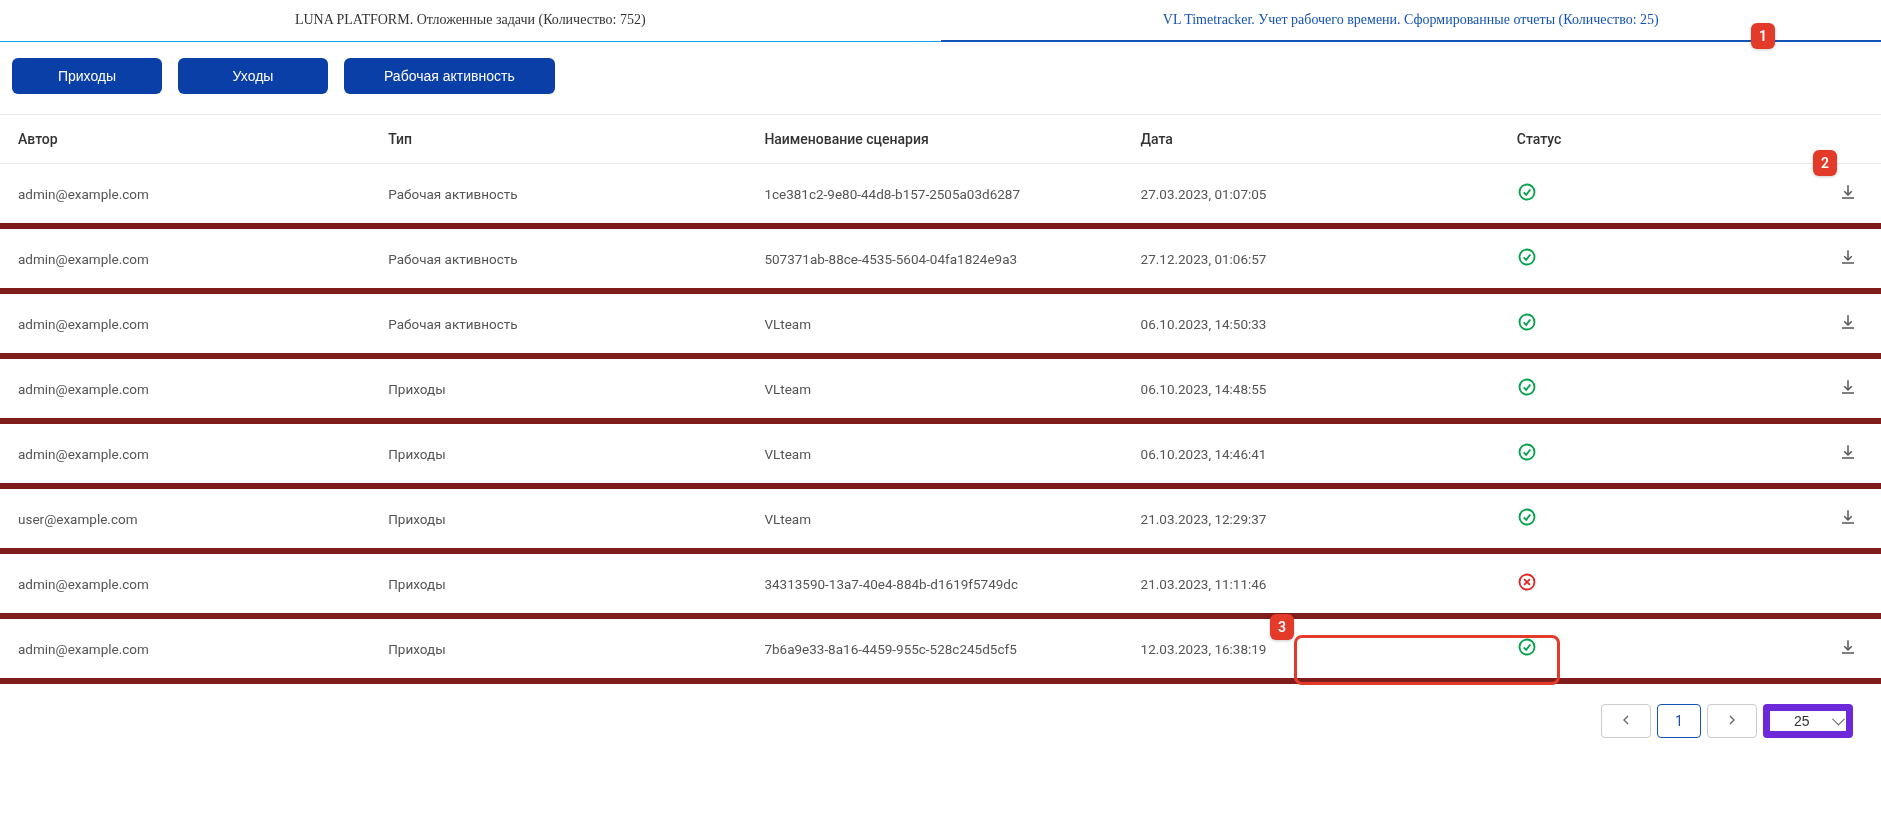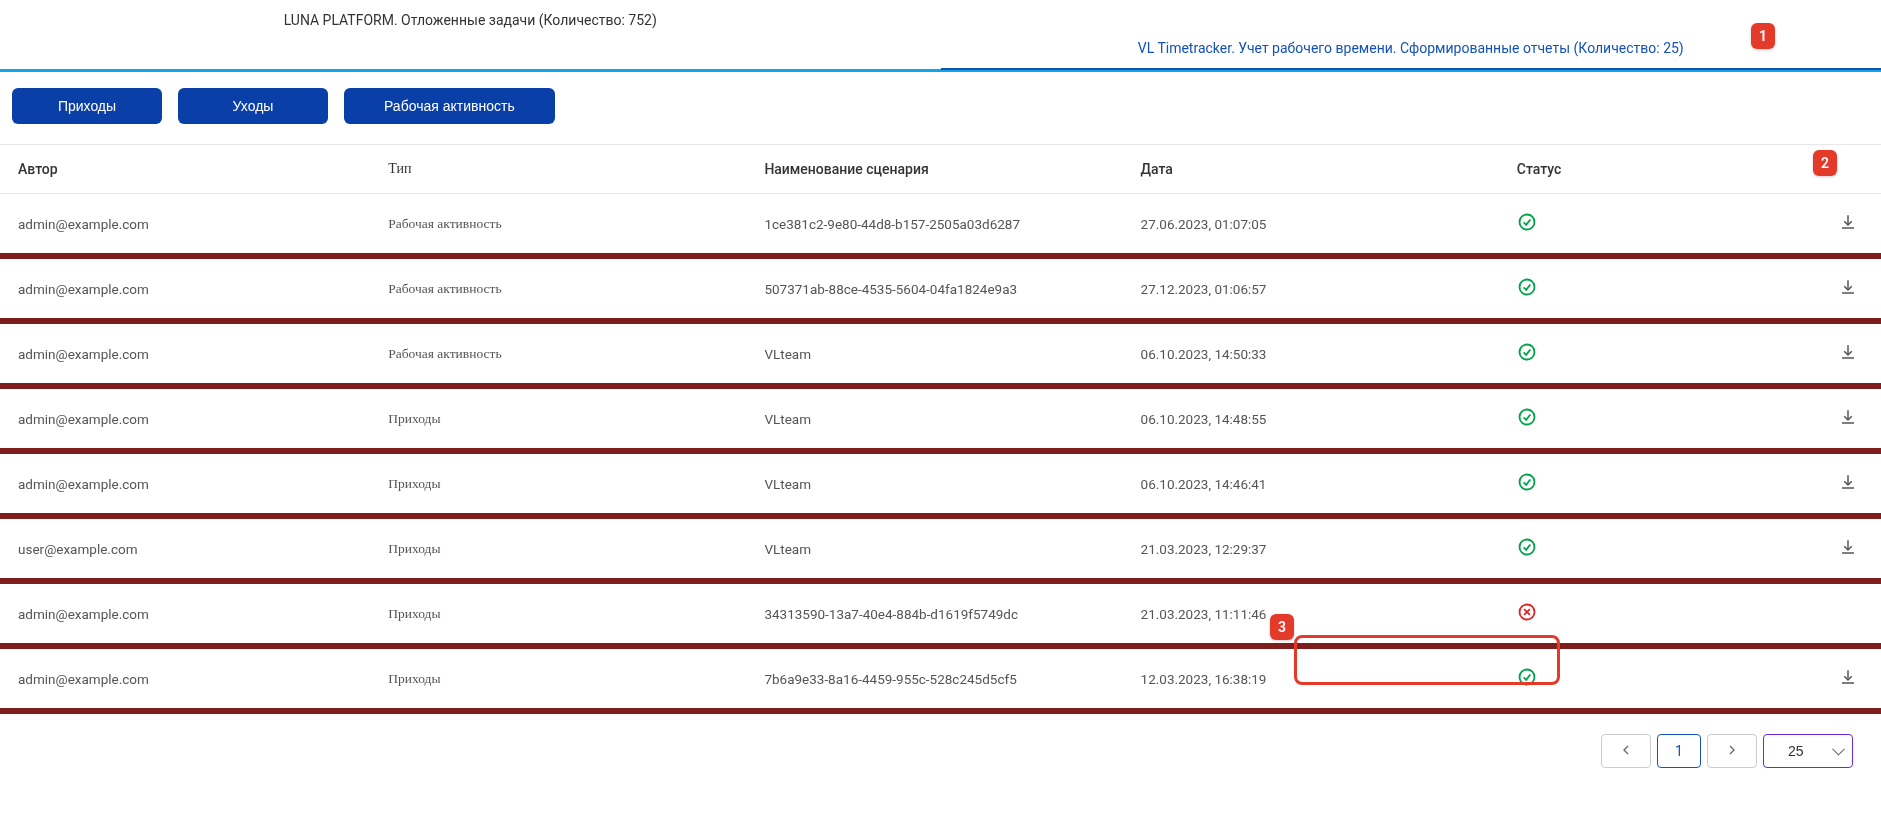--- a/index.html
+++ b/index.html
@@ -5,35 +5,35 @@
   * { box-sizing: border-box; margin: 0; padding: 0; }
   body {
     font-family: -apple-system, BlinkMacSystemFont, "Segoe UI", Roboto, Arial, sans-serif;
     background: #fff;
     color: #333;
     font-size: 14px;
     width: 1881px;
   }
   .tabs {
     display: flex;
-    border-bottom: 3px solid #0ea5e9;
+    border-bottom: 1px solid #0ea5e9;
+    font-family: Liberation Serif, serif;
   }
   .tab {
     flex: 1;
     text-align: center;
     padding: 12px 8px;
     cursor: pointer;
     font-size: 14px;
     color: #333;
   }
   .tab.active {
     color: #1452b8;
     border-bottom: 2px solid #1452b8;
     margin-bottom: -1px;
-    margin-top: 28px;
   }
   .toolbar {
     display: flex;
     gap: 16px;
     padding: 16px 12px 20px 12px;
   }
   .btn {
     background: #0a3fa8;
     color: #fff;
     border: none;
@@ -57,21 +57,21 @@
     border-bottom: 1px solid #e8e8e8;
     font-size: 14px;
   }
   .table td {
     padding: 18px 12px;
     border-bottom: 6px solid #7f1d1d;
     color: #555;
     font-size: 13.5px;
   }
   .col-author   { width: 20%; padding-left: 18px !important; }
-  .col-type     { width: 20%; font-family: Liberation Serif, serif; }
+  .col-type     { width: 20%; }
   .col-scenario { width: 20%; }
   .col-date     { width: 20%; }
   .col-status   { width: 16%; }
   .col-dl       { width: 4%; text-align: right; padding-right: 24px !important; }
 
   .status-icon { display: inline-flex; width: 20px; height: 20px; }
   .status-ok svg { stroke: #00a34a; }
   .status-err svg { stroke: #e02424; }
 
   .dl-icon { display:inline-flex; cursor:pointer; }
@@ -101,21 +101,21 @@
     color:#1452b8;
     width:44px;
     height:34px;
     border-radius:4px;
     display:flex;
     align-items:center;
     justify-content:center;
     font-size:14px;
   }
   .pager-size {
-    border:1px solid #6d28d9;
+    border:7px solid #6d28d9;
     background:#fff;
     height:34px;
     border-radius:4px;
     padding: 0 30px 0 24px;
     font-size:14px;
     color:#333;
     appearance:none;
     -webkit-appearance:none;
     cursor:pointer;
     position:relative;
@@ -182,21 +182,21 @@
         <th class="col-date">Дата</th>
         <th class="col-status">Статус</th>
         <th class="col-dl"></th>
       </tr>
     </thead>
     <tbody id="tbody">
         <tr>
           <td class="col-author">admin@example.com</td>
           <td class="col-type">Рабочая активность</td>
           <td class="col-scenario">1ce381c2-9e80-44d8-b157-2505a03d6287</td>
-          <td class="col-date">27.06.2023, 01:07:05</td>
+          <td class="col-date">27.03.2023, 01:07:05</td>
           <td class="col-status"><span class="status-icon status-ok">
               <svg width="20" height="20" viewBox="0 0 24 24" fill="none" stroke-width="2.2">
                 <circle cx="12" cy="12" r="9"></circle>
                 <polyline points="8 12.5 11 15.5 16 9"></polyline>
               </svg>
             </span></td>
           <td class="col-dl"><span class="dl-icon">
               <svg width="18" height="18" viewBox="0 0 24 24" fill="none" stroke-width="2">
                 <path d="M12 3v12"></path>
                 <polyline points="7 11 12 16 17 11"></polyline>

